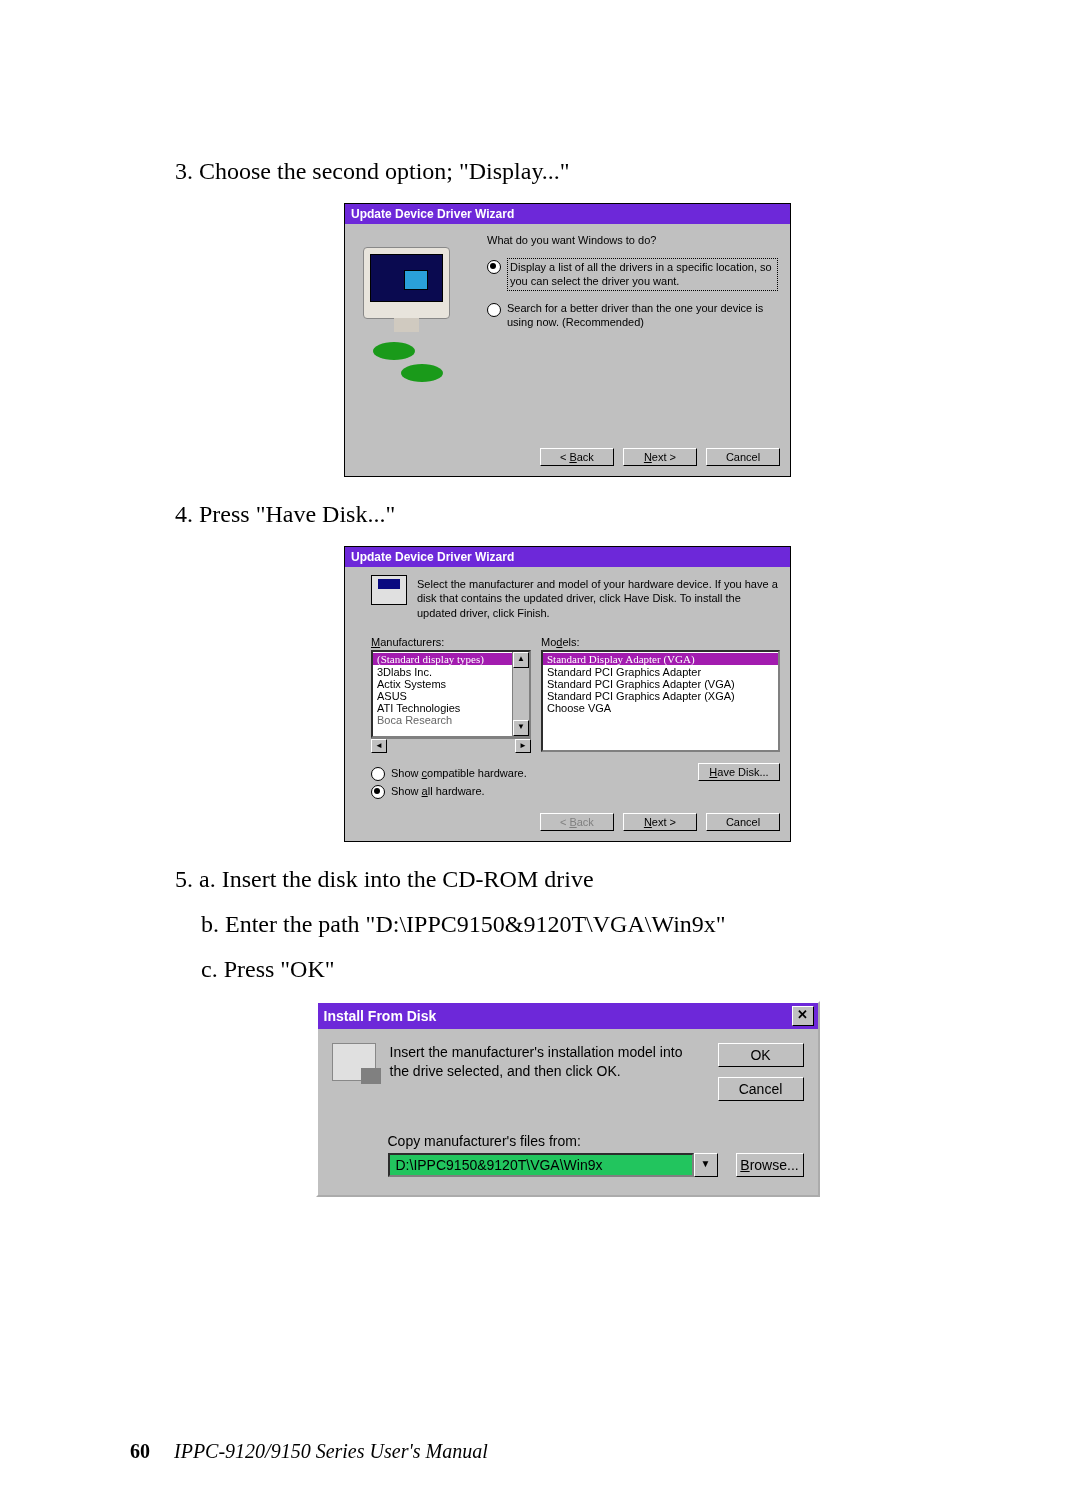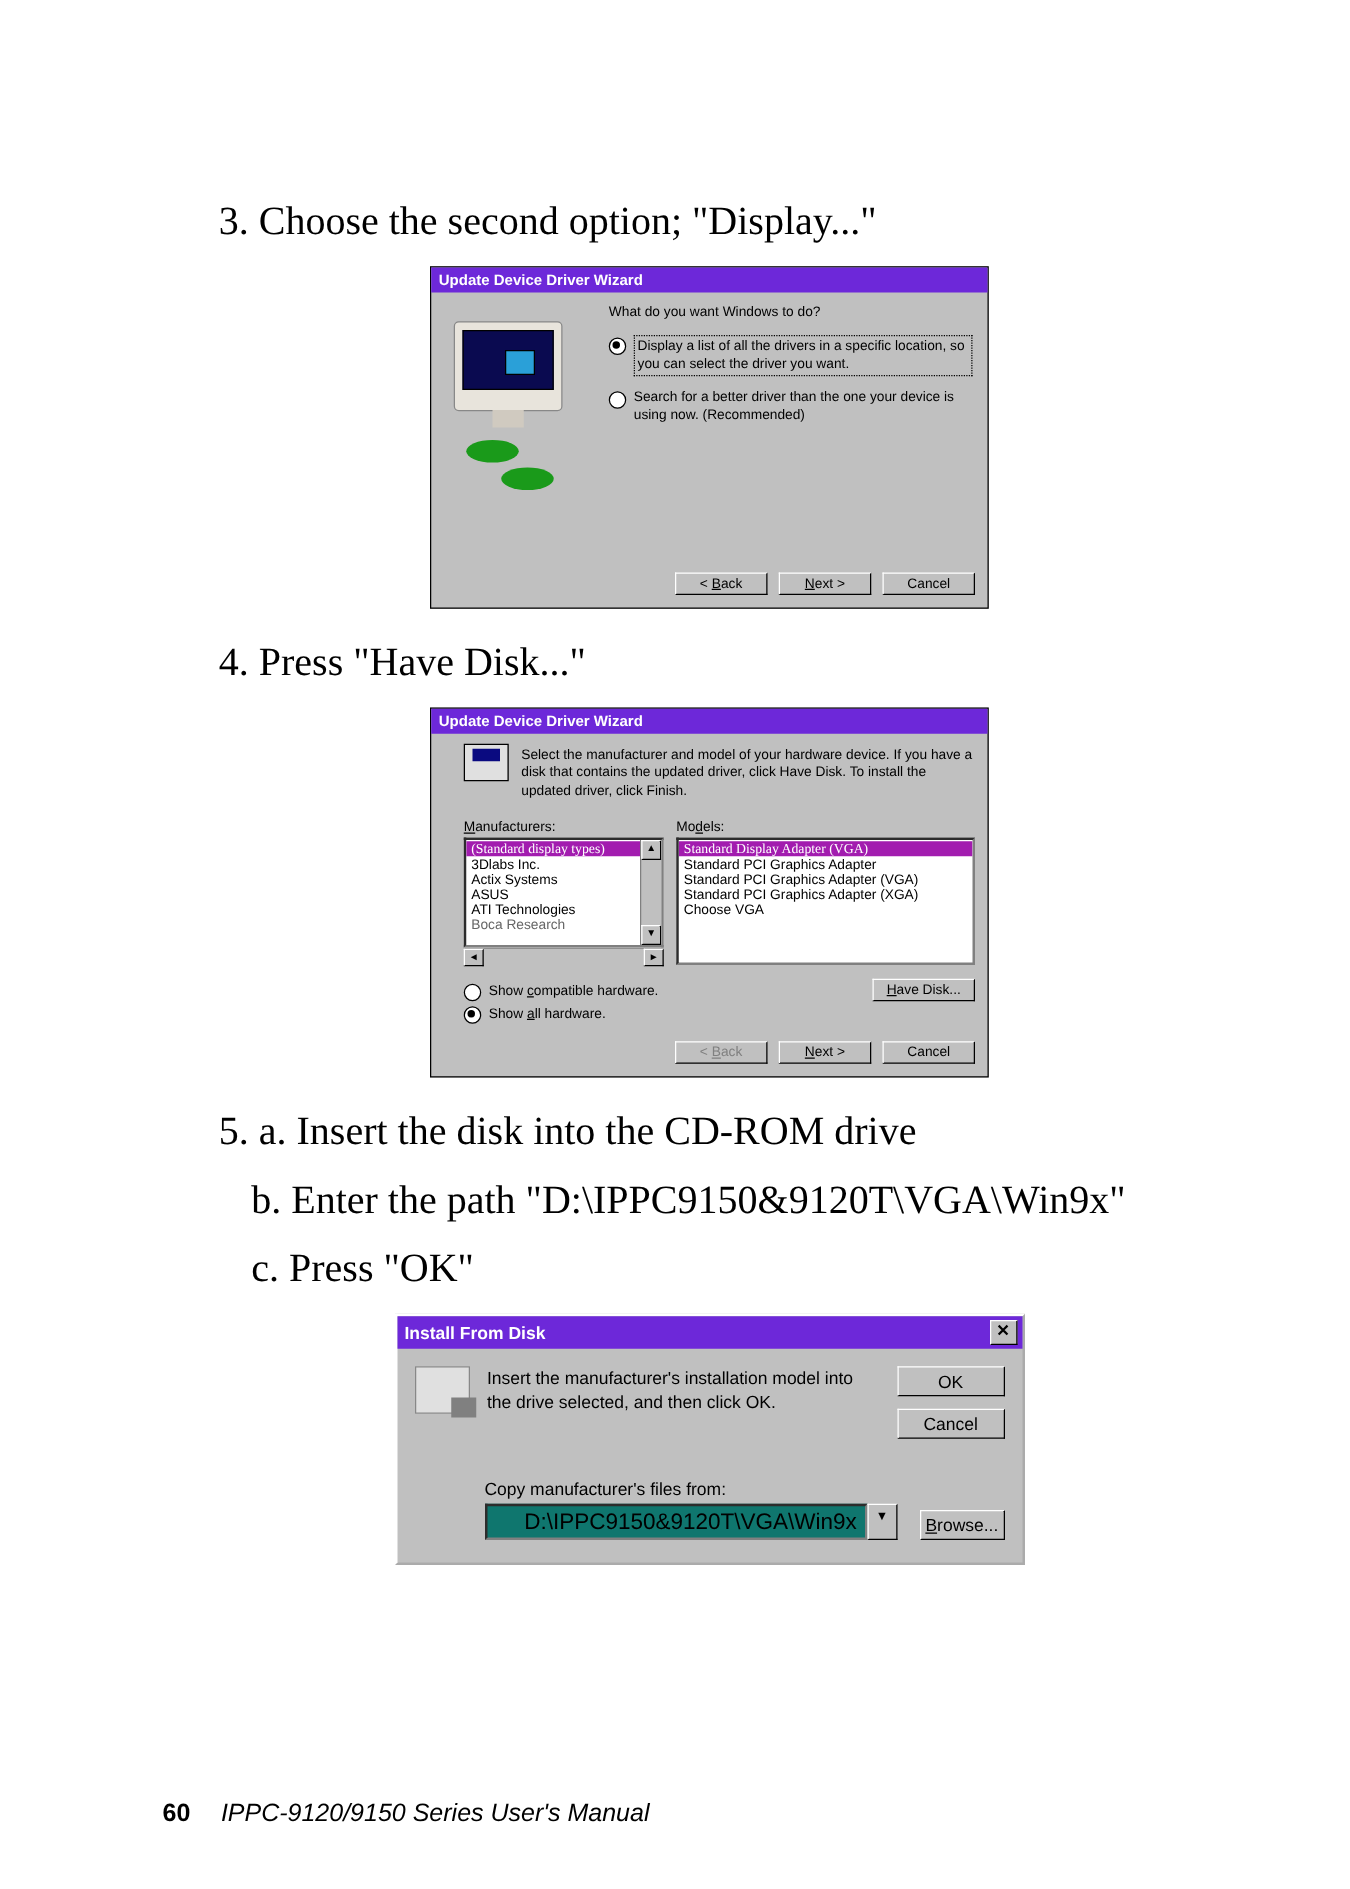--- a/index.html
+++ b/index.html
@@ -9,21 +9,21 @@
     font-family: Georgia, "Times New Roman", serif;
     width: 1080px;
     min-height: 1511px;
     position: relative;
     color: #000;
   }
   .page {
     padding: 150px 120px 40px 175px;
   }
   .step {
-    font-size: 32px;
+    font-size: 24px;
     margin: 8px 0 18px 0;
     font-family: "Times New Roman", serif;
   }
   .indentA { margin-left: 26px; }
 
   
   .dlg1 {
     width: 445px;
     border: 1px solid #000;
     background: #c0c0c0;
@@ -198,34 +198,34 @@
     display:block; width:84px; text-align:center;
     background:#c0c0c0; border:1px solid #000;
     border-top-color:#fff;border-left-color:#fff;
     padding:3px 0; margin-bottom:10px; font-size:14px;
   }
   .dlg3-row2{ margin: 22px 0 0 56px; }
   .combo {
     display:flex; margin-top:4px;
   }
   .combo-input{
-    background:#0f766e; border:2px inset #808080; padding:2px 6px;
-    font-size:18px; width:290px;text-align:right;
+    background:#22c55e; border:2px inset #808080; padding:2px 6px;
+    font-size:14px; width:290px;
   }
   .combo-arrow{
     width:22px; background:#c0c0c0; border:1px solid #000;
     border-top-color:#fff; border-left-color:#fff; text-align:center;
     font-size:10px; line-height:20px;
   }
   .dlg3-row2-flex{ display:flex; align-items:flex-end; }
 
   .footer {
     position:absolute;
     bottom:48px; left:130px; right:120px;
-    font-family: Liberation Sans, sans-serif;
+    font-family: Liberation Serif, serif;
   }
   .pagenum{ font-weight:bold; font-size:20px; display:inline-block; margin-right:20px;}
   .manual{ font-style:italic; font-size:20px; }
 </style>
 </head>
 <body>
 
 <div class="page">
 
   <div class="step">3. Choose the second option; "Display..."</div>

